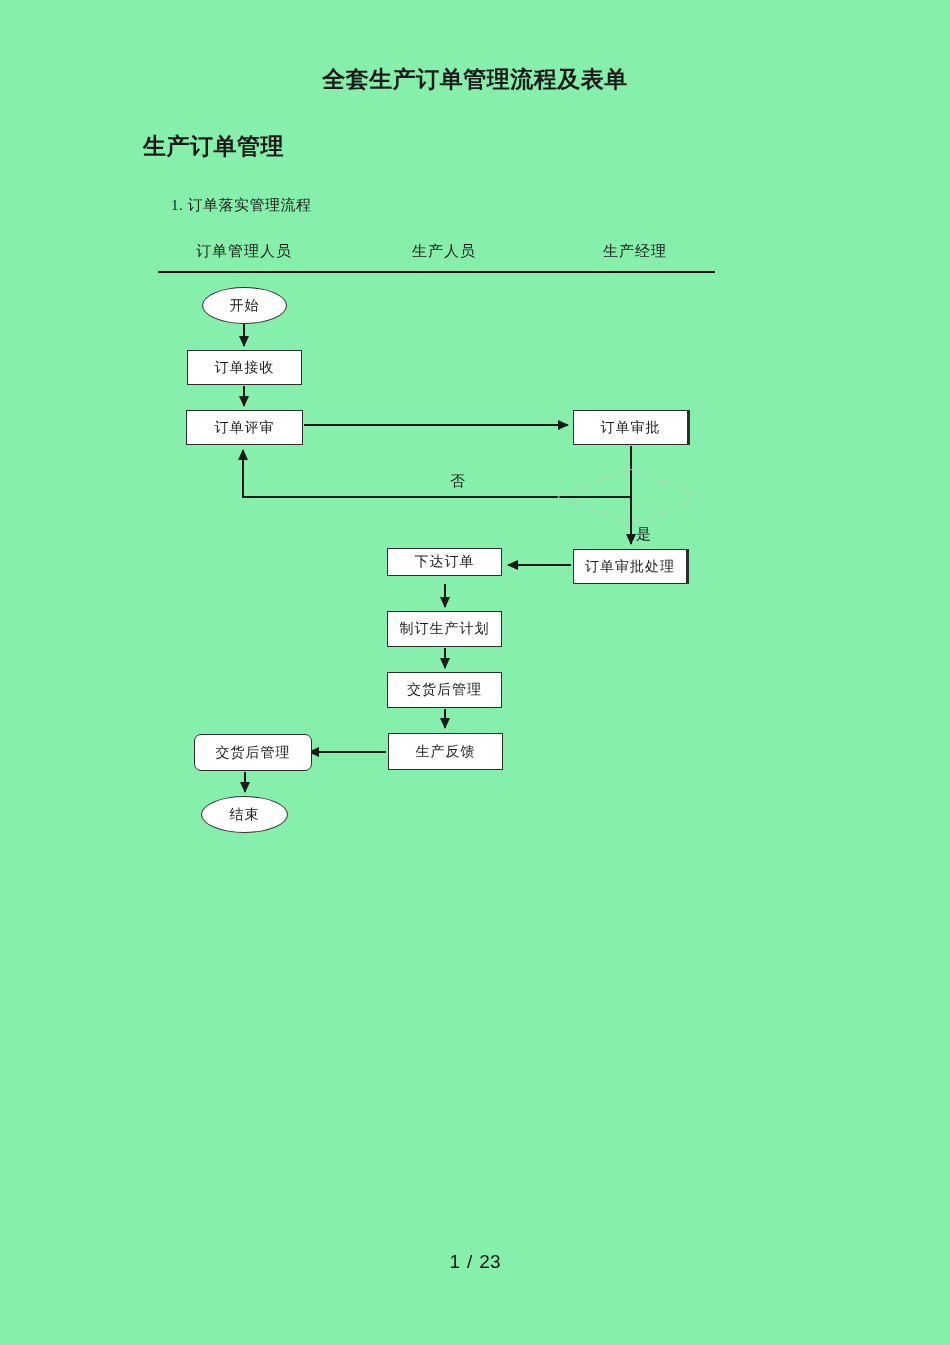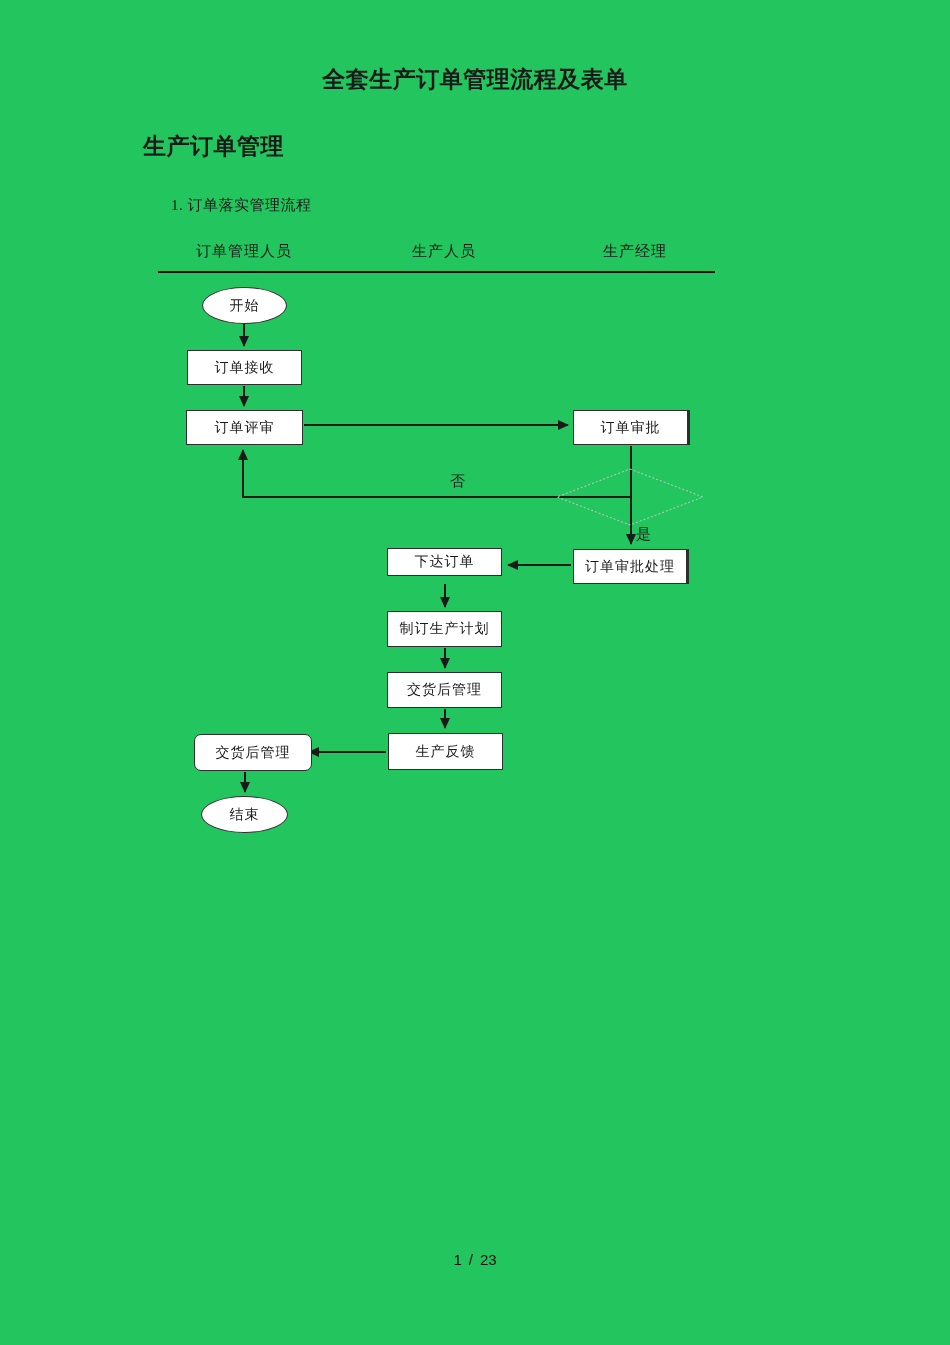--- a/index.html
+++ b/index.html
@@ -1,17 +1,17 @@
 <!DOCTYPE html>
 <html><head>
 <meta charset="utf-8">
 <style>
   html,body { margin:0; padding:0; background:#ffffff; }
   .page {
-    position:relative; width:950px; height:1345px; background:#22c55e;
+    position:relative; width:950px; height:1345px; background:#86efac;
     font-family:"Liberation Serif","DejaVu Serif",serif; color:#1a1a1a;
     overflow:hidden;
   }
   .doc-title {
     position:absolute; top:64px; left:0; width:950px; text-align:center;
     font-size:23px; font-weight:600; letter-spacing:0.5px; margin:0;
   }
   .section-heading {
     position:absolute; top:131px; left:143px; font-size:23px; font-weight:600;
     letter-spacing:0.5px; margin:0;
@@ -34,21 +34,21 @@
     border:1.5px solid #2e2e2e; display:flex; align-items:center; justify-content:center;
     font-size:14px; letter-spacing:1px; white-space:nowrap;
   }
   .node.shadow-r { border-right-width:3px; }
   .ellipse { border-radius:50%; }
   .edge-label { position:absolute; font-size:15px; }
   .edge-label-no { left:450px; top:472px; }
   .edge-label-yes { left:636px; top:525px; }
   .page-footer {
     position:absolute; top:1251px; left:0; width:950px; text-align:center;
-    font-family:"Liberation Sans","DejaVu Sans",sans-serif; font-size:15px; color:#111111;
+    font-family:"Liberation Sans","DejaVu Sans",sans-serif; font-size:19px; color:#111111;
   }
   .page-footer .sep { margin:0 7px; }
 </style>
 </head>
 <body>
 
 <div class="page">
 
   <h1 class="doc-title">全套生产订单管理流程及表单</h1>
   <h2 class="section-heading">生产订单管理</h2>

